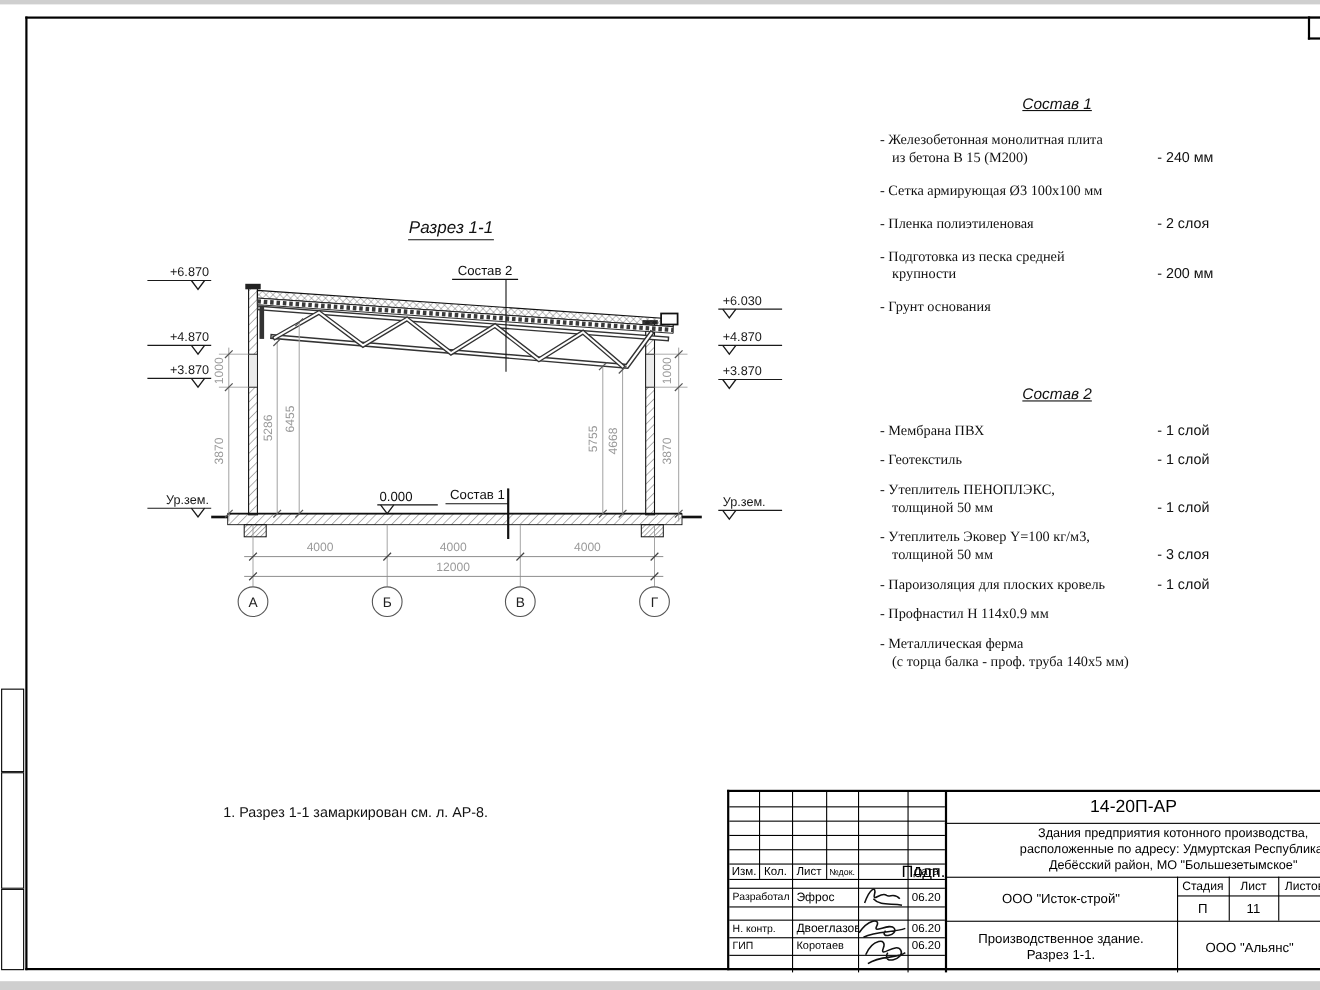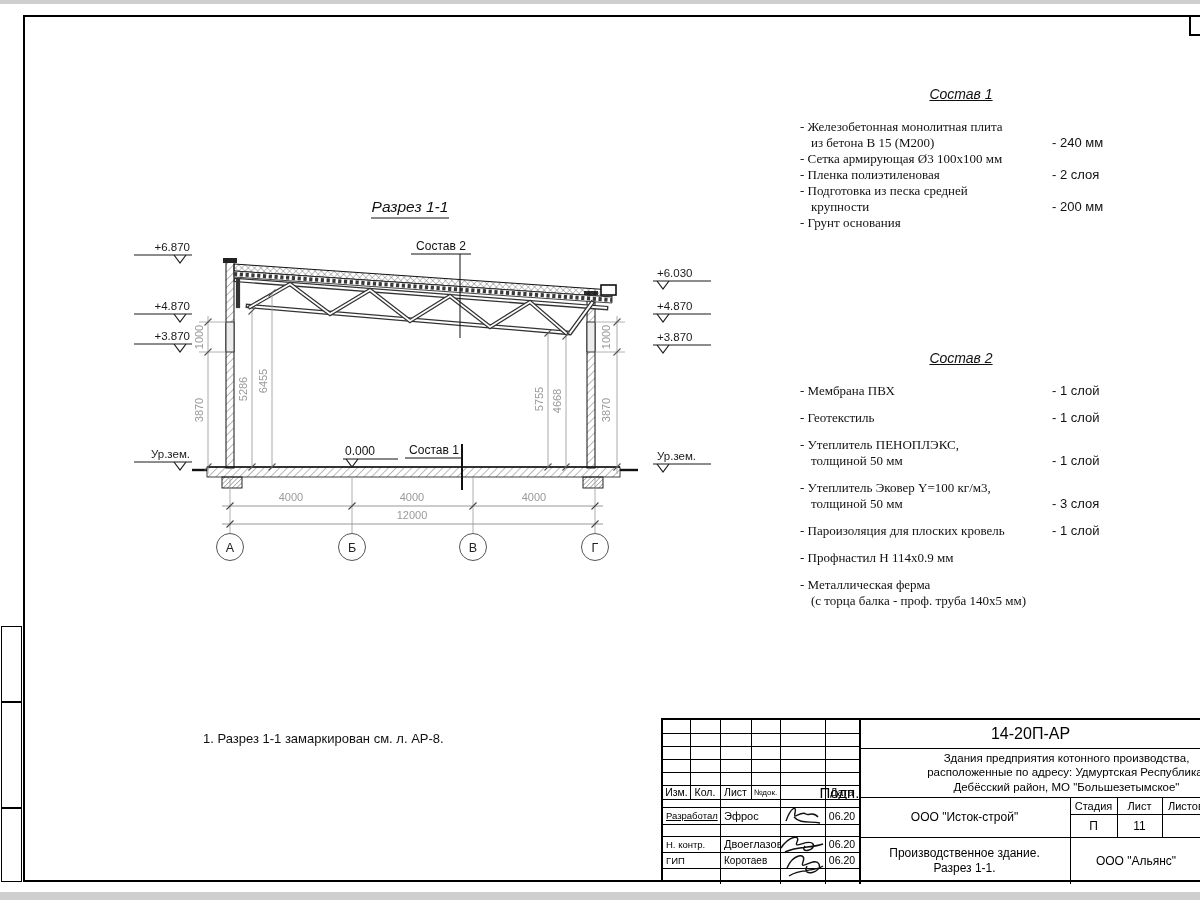--- a/index.html
+++ b/index.html
@@ -17,21 +17,21 @@
   .t-lab{font-size:12px;fill:#111;}
   .t-el{font-size:11.5px;fill:#1a1a1a;}
   .t-dim{font-size:11px;fill:#9a9a9a;}
   .t-axis{font-size:12.5px;fill:#222;}
 
   .sostav{position:absolute;width:322px;color:#111;}
   .sostav .s-title{font-size:14px;font-style:italic;text-decoration:underline;text-align:center;margin-bottom:17px;}
   .li{display:flex;font-size:13px;line-height:16px;}
   .li-name{flex:1;white-space:pre-line;padding-left:11px;text-indent:-11px;font-family:Liberation Serif, serif;}
   .li-qty{width:70px;flex:none;align-self:flex-end;white-space:nowrap;}
-  .g14{} .g11{margin-top:11px;}
+  .g14{margin-top:14px;} .g11{margin-top:11px;}
 
   .note{position:absolute;left:203px;top:731px;font-size:13px;color:#111;}
 
   .tb{position:absolute;left:661px;top:718px;width:539px;height:164px;
       border:2px solid #000;border-right:none;box-sizing:border-box;background:#fff;}
   .tb .vl{position:absolute;width:1px;background:#000;}
   .tb .hl{position:absolute;height:1px;background:#000;}
   .tb .tx{position:absolute;display:flex;align-items:center;justify-content:center;
           text-align:center;color:#000;overflow:hidden;}
   .tb .lft{justify-content:flex-start;text-align:left;}
@@ -288,21 +288,21 @@
     <div class="hl" style="left:407px;top:94px;width:132px;"></div>
     <div class="hl" style="left:196px;top:117px;width:343px;"></div>
 
     <div class="tx" style="left:0;top:65px;width:27px;height:14px;font-size:10.5px;">Изм.</div>
     <div class="tx" style="left:27px;top:65px;width:30px;height:14px;font-size:10.5px;">Кол.</div>
     <div class="tx" style="left:57px;top:65px;width:31px;height:14px;font-size:10.5px;">Лист</div>
     <div class="tx" style="left:88px;top:65px;width:29px;height:14px;font-size:8px;">№док.</div>
     <div class="tx" style="left:133px;top:65px;width:45px;height:14px;font-size:15px;padding-left:21px;">Подп.</div>
     <div class="tx" style="left:162px;top:65px;width:34px;height:14px;font-size:10.5px;">Дата</div>
 
-    <div class="tx lft" style="left:3px;top:87px;width:54px;height:17px;font-size:9.5px;text-decoration:underline;">Разработал</div>
+    <div class="tx lft" style="left:3px;top:87px;width:54px;height:17px;font-size:9.5px;">Разработал</div>
     <div class="tx lft" style="left:61px;top:87px;width:56px;height:17px;font-size:11px;">Эфрос</div>
     <div class="tx" style="left:162px;top:87px;width:34px;height:17px;font-size:10.5px;">06.20</div>
     <div class="tx lft" style="left:3px;top:116px;width:54px;height:16px;font-size:9.5px;">Н. контр.</div>
     <div class="tx lft" style="left:61px;top:116px;width:56px;height:16px;font-size:11px;">Двоеглазов</div>
     <div class="tx" style="left:162px;top:116px;width:34px;height:16px;font-size:10.5px;">06.20</div>
     <div class="tx lft" style="left:3px;top:132px;width:54px;height:16px;font-size:9.5px;">ГИП</div>
     <div class="tx lft" style="left:61px;top:132px;width:56px;height:16px;font-size:10px;">Коротаев</div>
     <div class="tx" style="left:162px;top:132px;width:34px;height:16px;font-size:10.5px;">06.20</div>
 
     <svg class="sig" style="left:119px;top:83px;" width="42" height="26">

